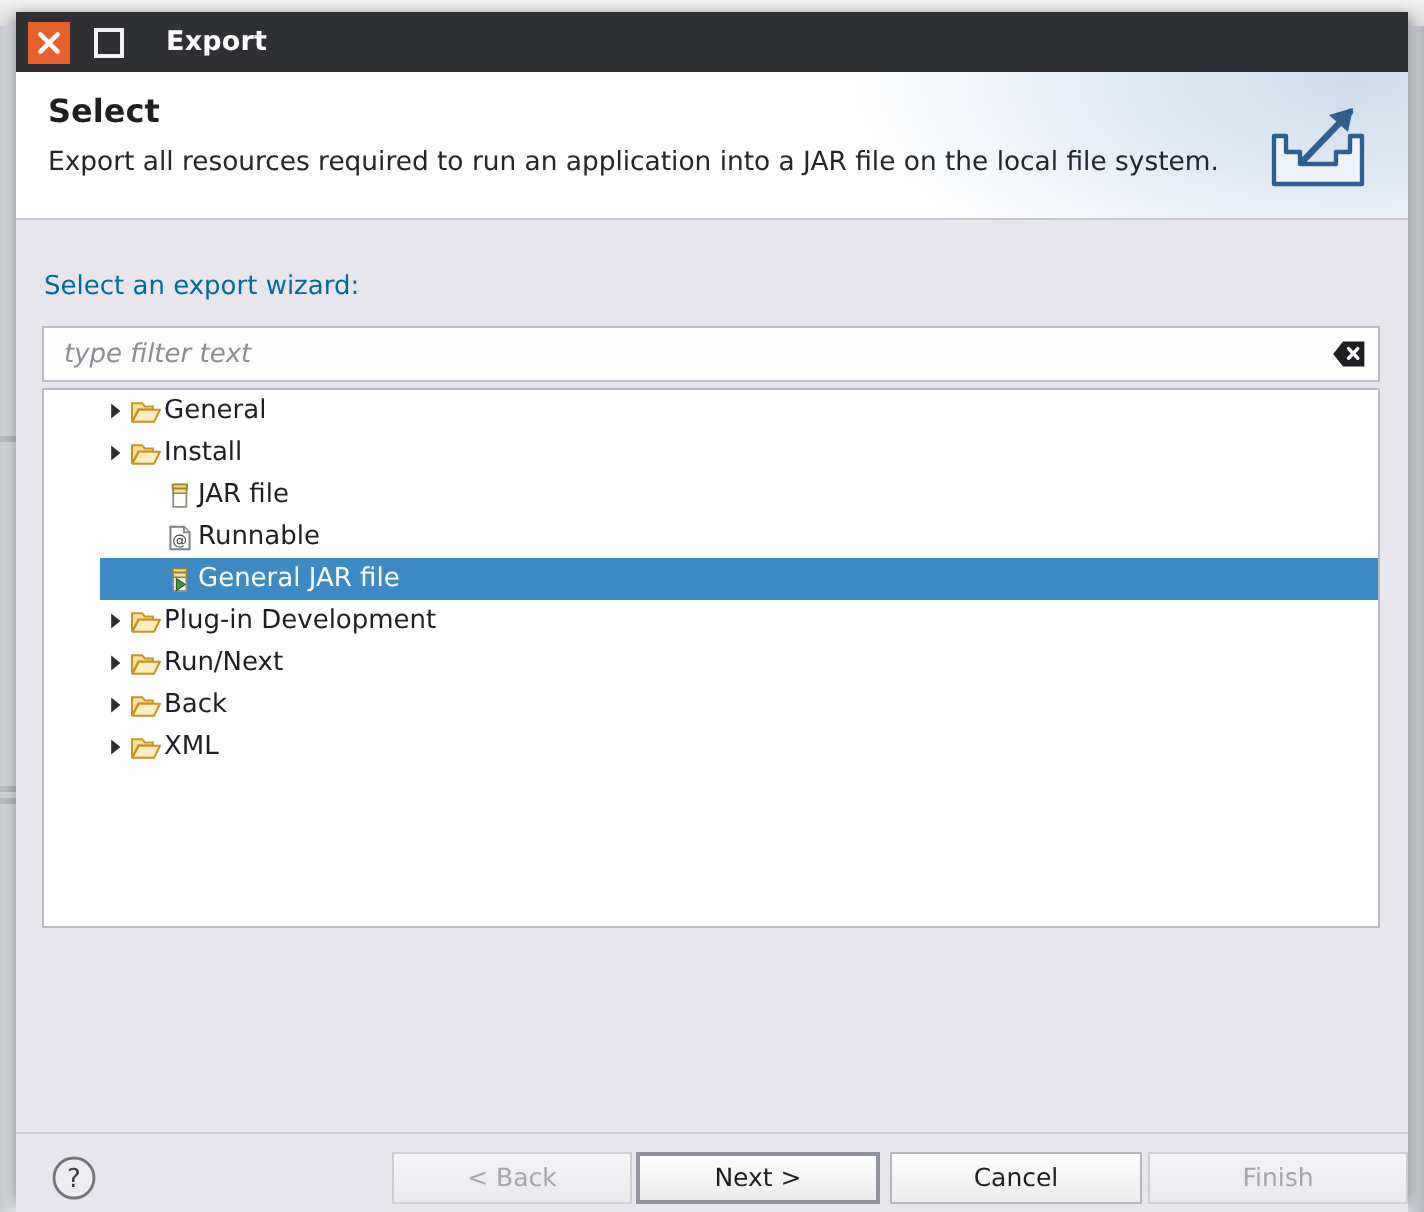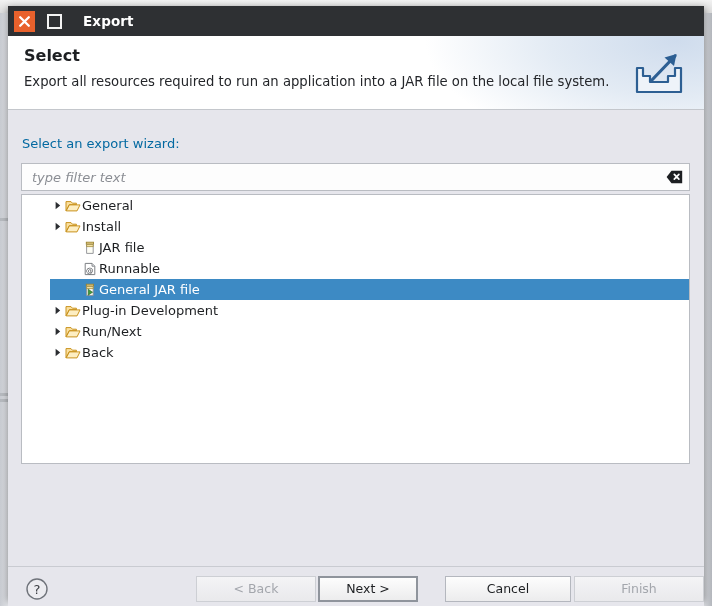--- a/index.html
+++ b/index.html
@@ -255,21 +255,21 @@
     color: #a3a6ac;
     background: linear-gradient(#f4f4f6, #e9e9ec);
     border: 1px solid #cdcfd4;
     cursor: default;
   }
   .dlg-btn.default {
     border: 2px solid #8f949c;
     line-height: 22px;
   }
   #btn-back   { left: 188px; width: 120px; }
-  #btn-next   { left: 310px; width: 100px; }
+  #btn-next   { left: 310px; width: 122px; }
   #btn-cancel { left: 437px; width: 126px; }
   #btn-finish { left: 566px; width: 130px; }
 </style>
 </head>
 <body>
 
 <div id="eclipse-bg">
   <div id="eclipse-toolbar">
     <div class="tb-ico" style="background:#4a4f57"></div>
     <div class="tb-ico" style="background:#c0392b"></div>
@@ -443,20 +443,34 @@
             </svg>
           </span>
           <span class="tree-icon">
             <svg width="16" height="16" viewBox="0 0 16 16" aria-hidden="true">
               <path d="M1 12.8 L1 3.6 L6 3.6 L7.4 5.2 L11.4 5.2 L11.4 6.7 L4.2 6.7 L1 12.8 Z" fill="#fbe0a0" stroke="#c9931f" stroke-width="1"></path>
               <path d="M4.4 6.9 L15 6.9 L12 12.9 L1.2 12.9 Z" fill="#fdeec2" stroke="#c9931f" stroke-width="1" stroke-linejoin="round"></path>
             </svg>
           </span>
           <span class="tree-label">Back</span>
         </div>
+        <div class="tree-row">
+          <span class="twisty">
+            <svg width="9" height="9" viewBox="0 0 9 9" aria-hidden="true">
+              <path d="M2.6 0.8 L7.2 4.5 L2.6 8.2 Z" fill="#2b2d31"></path>
+            </svg>
+          </span>
+          <span class="tree-icon">
+            <svg width="16" height="16" viewBox="0 0 16 16" aria-hidden="true">
+              <path d="M1 12.8 L1 3.6 L6 3.6 L7.4 5.2 L11.4 5.2 L11.4 6.7 L4.2 6.7 L1 12.8 Z" fill="#fbe0a0" stroke="#c9931f" stroke-width="1"></path>
+              <path d="M4.4 6.9 L15 6.9 L12 12.9 L1.2 12.9 Z" fill="#fdeec2" stroke="#c9931f" stroke-width="1" stroke-linejoin="round"></path>
+            </svg>
+          </span>
+          <span class="tree-label">XML</span>
+        </div>
       </div>
   </div>
 
   <div id="buttonbar">
     <div id="help-btn">
       <svg width="24" height="24" viewBox="0 0 24 24" aria-hidden="true">
         <circle cx="12" cy="12" r="10" fill="#ececf0" stroke="#6f737a" stroke-width="1.4"></circle>
         <text x="12" y="16.6" text-anchor="middle" font-family="DejaVu Sans, sans-serif" font-size="13" fill="#3a3d42">?</text>
       </svg>
     </div>

